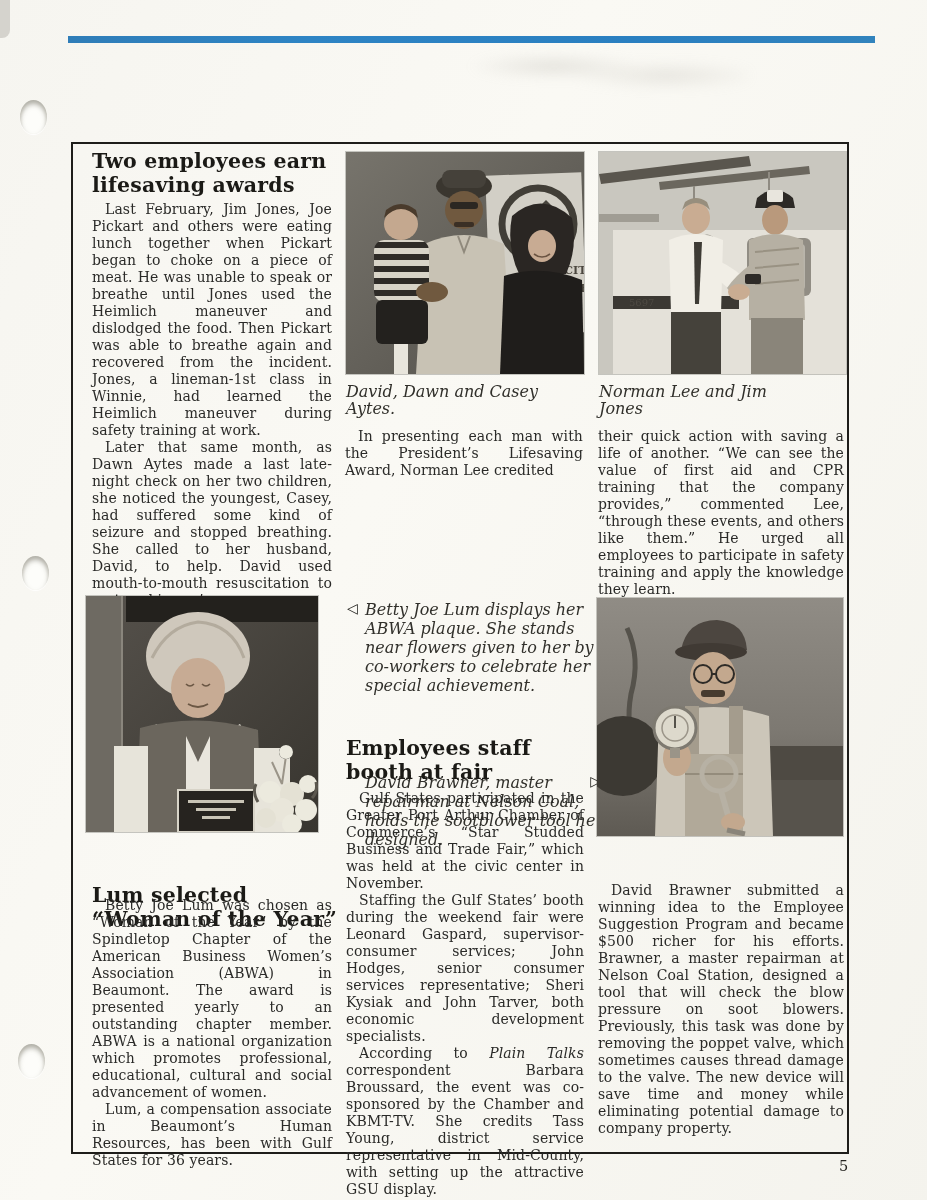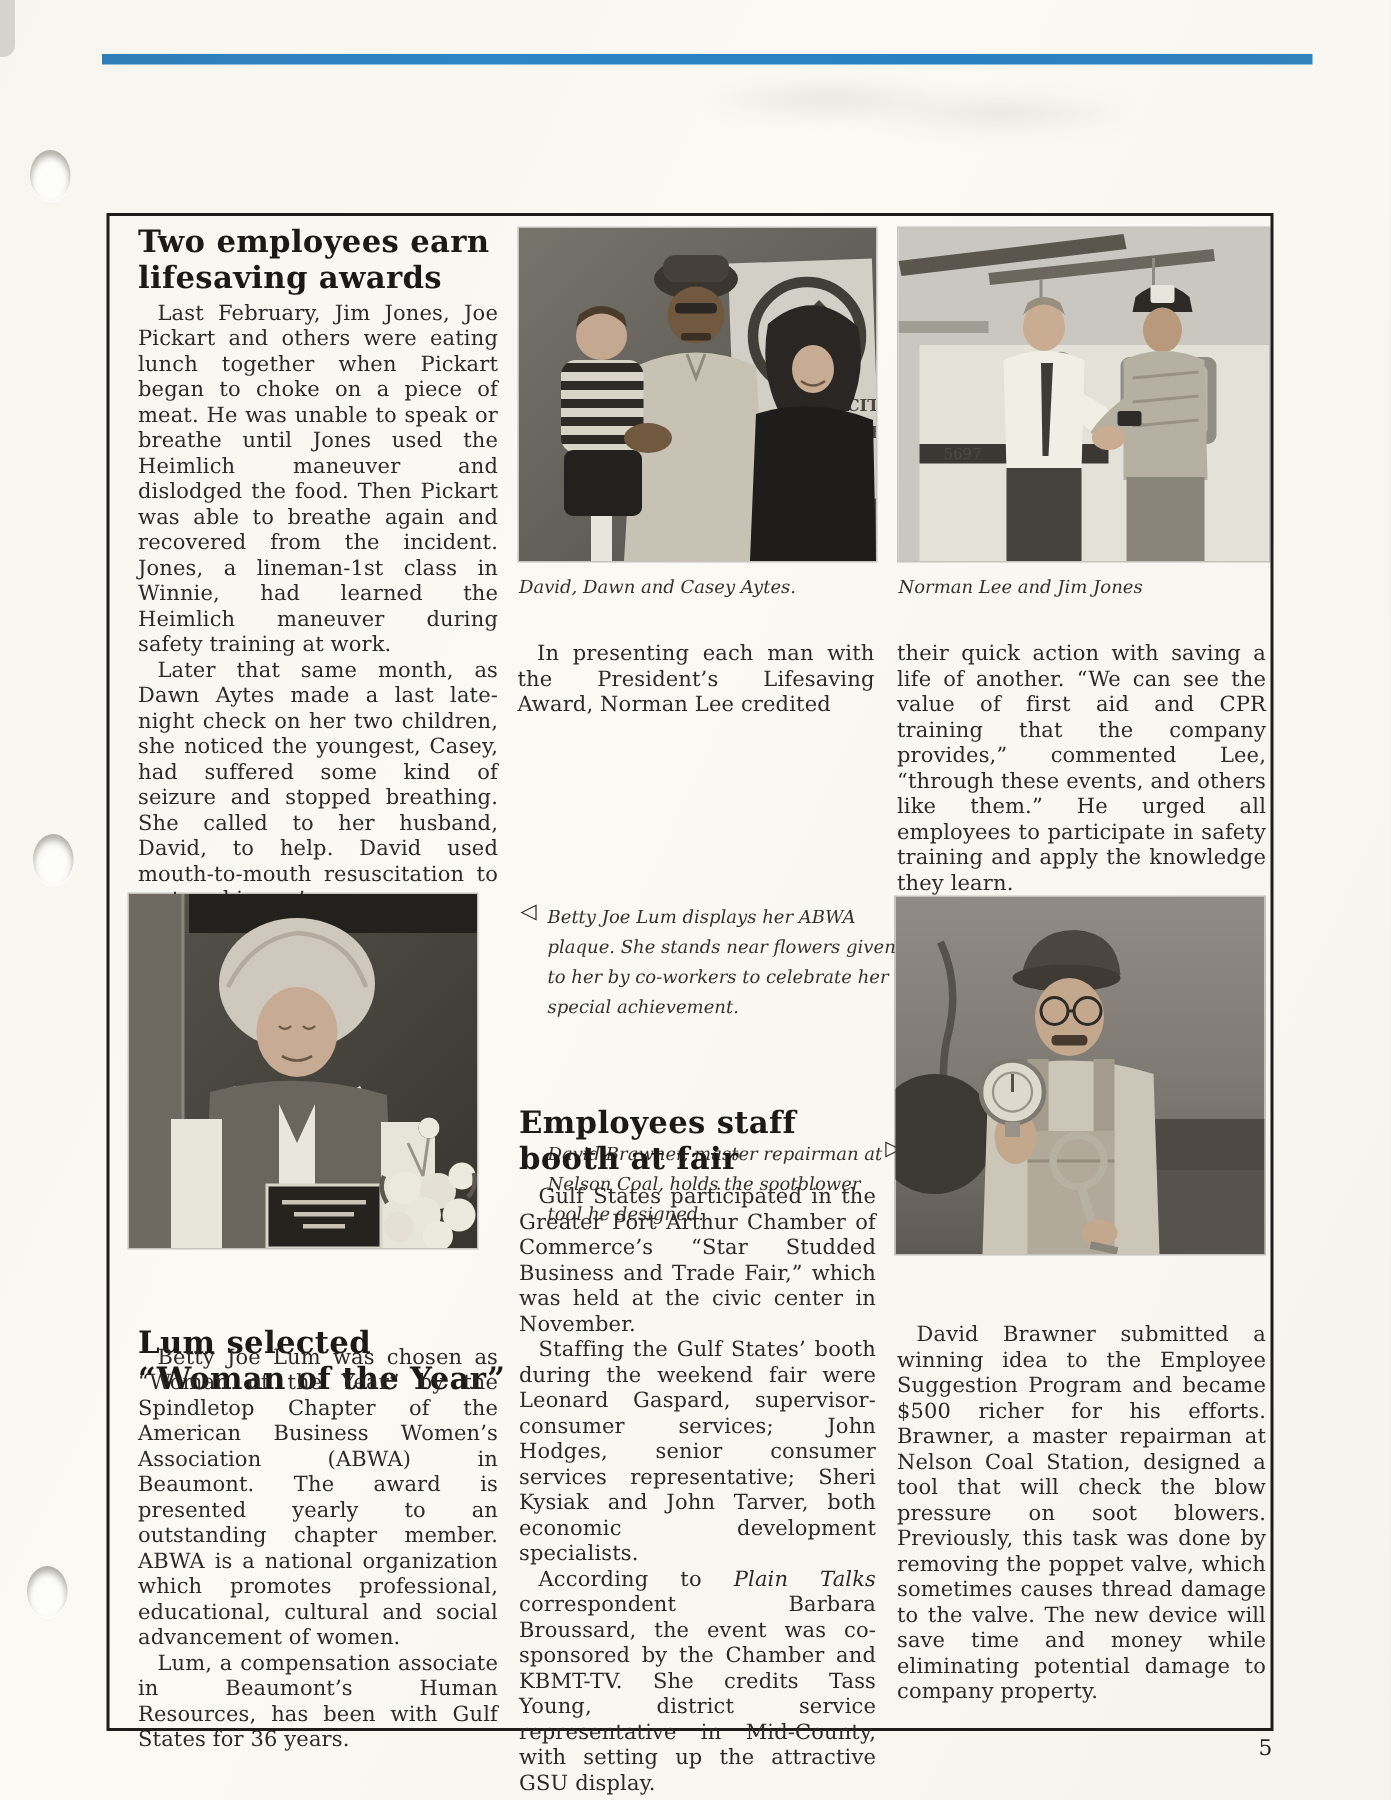--- a/index.html
+++ b/index.html
@@ -19,21 +19,21 @@
     filter:blur(6px);opacity:.35;}
   .hole{
     position:absolute;width:27px;height:34px;border-radius:50%;
     background:radial-gradient(ellipse at 50% 62%,#fdfdfa 55%,#efeee6 78%,#d9d7cd 100%);
     box-shadow:inset 0 4px 5px rgba(120,118,108,.55), 0 1px 1px rgba(255,255,255,.9);
   }
   .page-border{position:absolute;left:71px;top:142px;width:774px;height:1008px;border:2px solid #1e1d1a;}
   .abs{position:absolute;}
   h2.art-title{margin:0;font-size:20.5px;line-height:24px;font-weight:bold;color:#1b1a16;letter-spacing:.2px;}
   .body-copy p{margin:0;font-size:14px;line-height:17px;text-align:justify;text-indent:13px;letter-spacing:.1px;}
-  .caption{font-style:italic;font-size:12px;line-height:17px;color:#31302b;}
+  .caption{font-style:italic;font-size:16px;line-height:17px;color:#31302b;}
   figure{margin:0;}
   figure svg{display:block;outline:1px solid rgba(40,38,32,.25);}
   figcaption{margin-top:9px;}
   .cap-arrow{font-style:normal;font-size:14px;color:#23221e;line-height:17px;}
   .pagenum{font-size:14.5px;color:#24231f;}
   .mid-cap{position:relative;}
   .mid-cap .cap-arrow-left{position:absolute;left:-18px;top:0;}
   .mid-cap .cap-arrow-right{position:absolute;right:-4px;top:0;}
 </style>
 </head>

